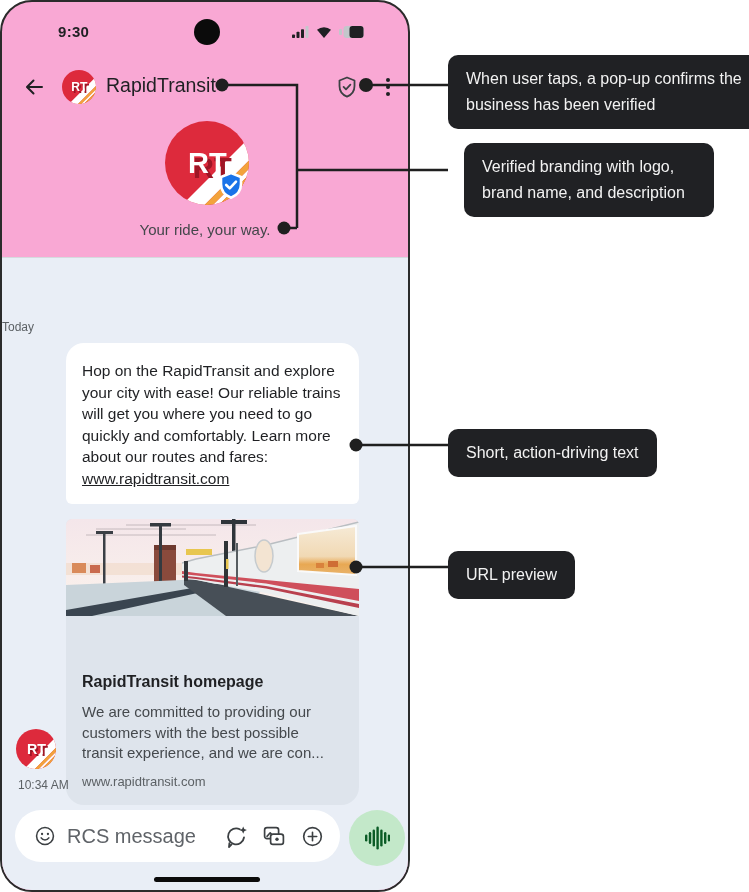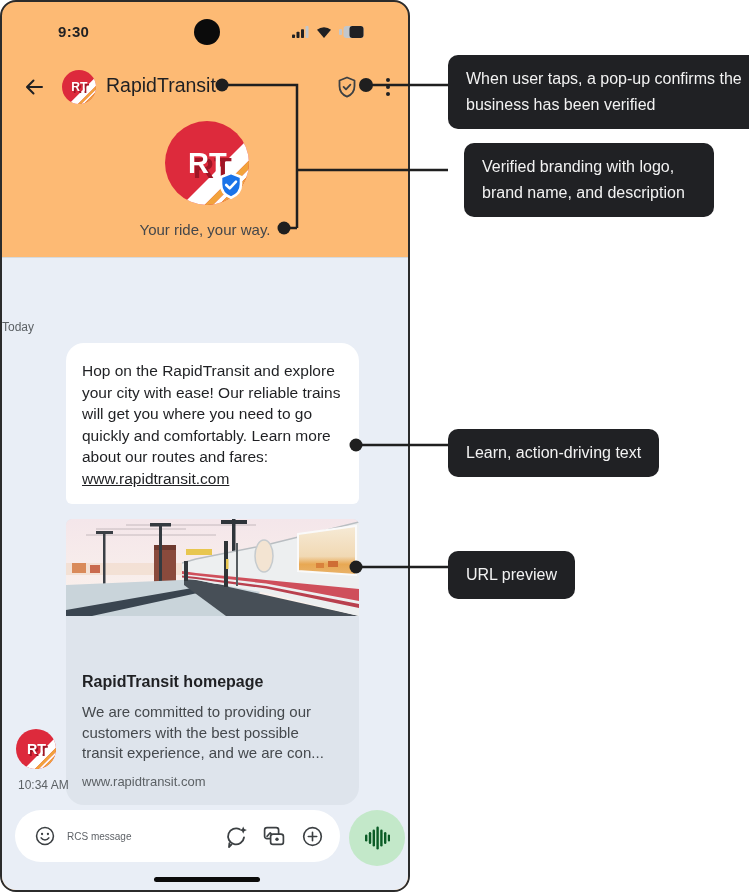--- a/index.html
+++ b/index.html
@@ -1,21 +1,21 @@
 <!DOCTYPE html>
 <html><head>
 <meta charset="utf-8">
 <style>
   * { margin:0; padding:0; box-sizing:border-box; }
   html,body { width:749px; height:892px; background:#ffffff; overflow:hidden;
               font-family:"Liberation Sans", sans-serif; position:relative; }
 
   
   .phone { position:absolute; left:0; top:0; width:410px; height:892px;
-           border:2px solid #2b2b2b; border-radius:16px; background:#fdba74; overflow:hidden; }
+           border:2px solid #2b2b2b; border-radius:32px; background:#f9a8d4; overflow:hidden; }
   .chat-area { position:absolute; left:0; top:256px; width:100%; height:636px; background:#e9eef6; }
   .section-divider { position:absolute; left:0; top:255px; width:100%; height:1px; background:#d5dade; }
 
   
   .time { position:absolute; left:56px; top:21px; font-size:15px; font-weight:bold; color:#1f2023; letter-spacing:.3px; }
   .punch { position:absolute; left:192px; top:17px; width:26px; height:26px; border-radius:50%; background:#0b0b0b; }
   .statusicons { position:absolute; right:44px; top:23px; display:flex; gap:7px; align-items:flex-end; }
 
   
   .hdr-back { position:absolute; left:20px; top:73px; width:24px; height:24px; }
@@ -42,21 +42,21 @@
   .preview-title { font-size:16px; font-weight:bold; color:#1f2023; margin-top:4px; }
   .preview-desc { margin-top:11px; font-size:15px; line-height:20.5px; color:#45494d; }
   .preview-url { margin-top:10px; font-size:13px; color:#5c6165; }
   .msg-avatar { position:absolute; left:14px; top:727px; width:40px; height:40px; }
   .msg-time { position:absolute; left:16px; top:776px; font-size:12px; color:#5c6165; }
 
   
   .compose { position:absolute; left:13px; top:808px; width:325px; height:52px; background:#ffffff;
              border-radius:26px; display:flex; align-items:center; padding:0 12px 0 14px; gap:6px; }
   .compose input { flex:1; border:none; outline:none; background:transparent;
-                   font-size:10px; color:#5f6368; font-family:"Liberation Sans",sans-serif; min-width:20px; }
+                   font-size:20px; color:#5f6368; font-family:"Liberation Sans",sans-serif; min-width:20px; }
   .compose input::placeholder { color:#5f6368; opacity:1; }
   .cbtn { width:32px; height:32px; display:flex; align-items:center; justify-content:center; flex:0 0 auto; }
   .voice-btn { position:absolute; left:347px; top:808px; width:56px; height:56px; border-radius:50%;
                background:#c3e8c9; display:flex; align-items:center; justify-content:center; }
   .home-bar { position:absolute; left:152px; top:875px; width:106px; height:5px; border-radius:3px; background:#0b0b0b; }
 
   
   .callout { position:absolute; background:#202124; color:#f2f2f2; border-radius:10px;
              font-size:16px; line-height:26px; padding:11px 18px; white-space:nowrap; }
   .callout.wrap { white-space:normal; }
@@ -281,14 +281,14 @@
   <path d="M356 567 H448" fill="none" stroke="#1f1f1f" stroke-width="2.5"></path>
   <circle cx="222" cy="85" r="6.5" fill="#1f1f1f"></circle>
   <circle cx="366" cy="85" r="7" fill="#1f1f1f"></circle>
   <circle cx="284" cy="228" r="6.5" fill="#1f1f1f"></circle>
   <circle cx="356" cy="445" r="6.5" fill="#1f1f1f"></circle>
   <circle cx="356" cy="567" r="6.5" fill="#1f1f1f"></circle>
 </svg>
 
 <div class="callout wrap co-1">When user taps, a pop-up confirms the business has been verified</div>
 <div class="callout wrap co-2">Verified branding with logo, brand name, and description</div>
-<div class="callout co-3">Learn, action-driving text</div>
+<div class="callout co-3">Short, action-driving text</div>
 <div class="callout co-4">URL preview</div>
 
 </body></html>

